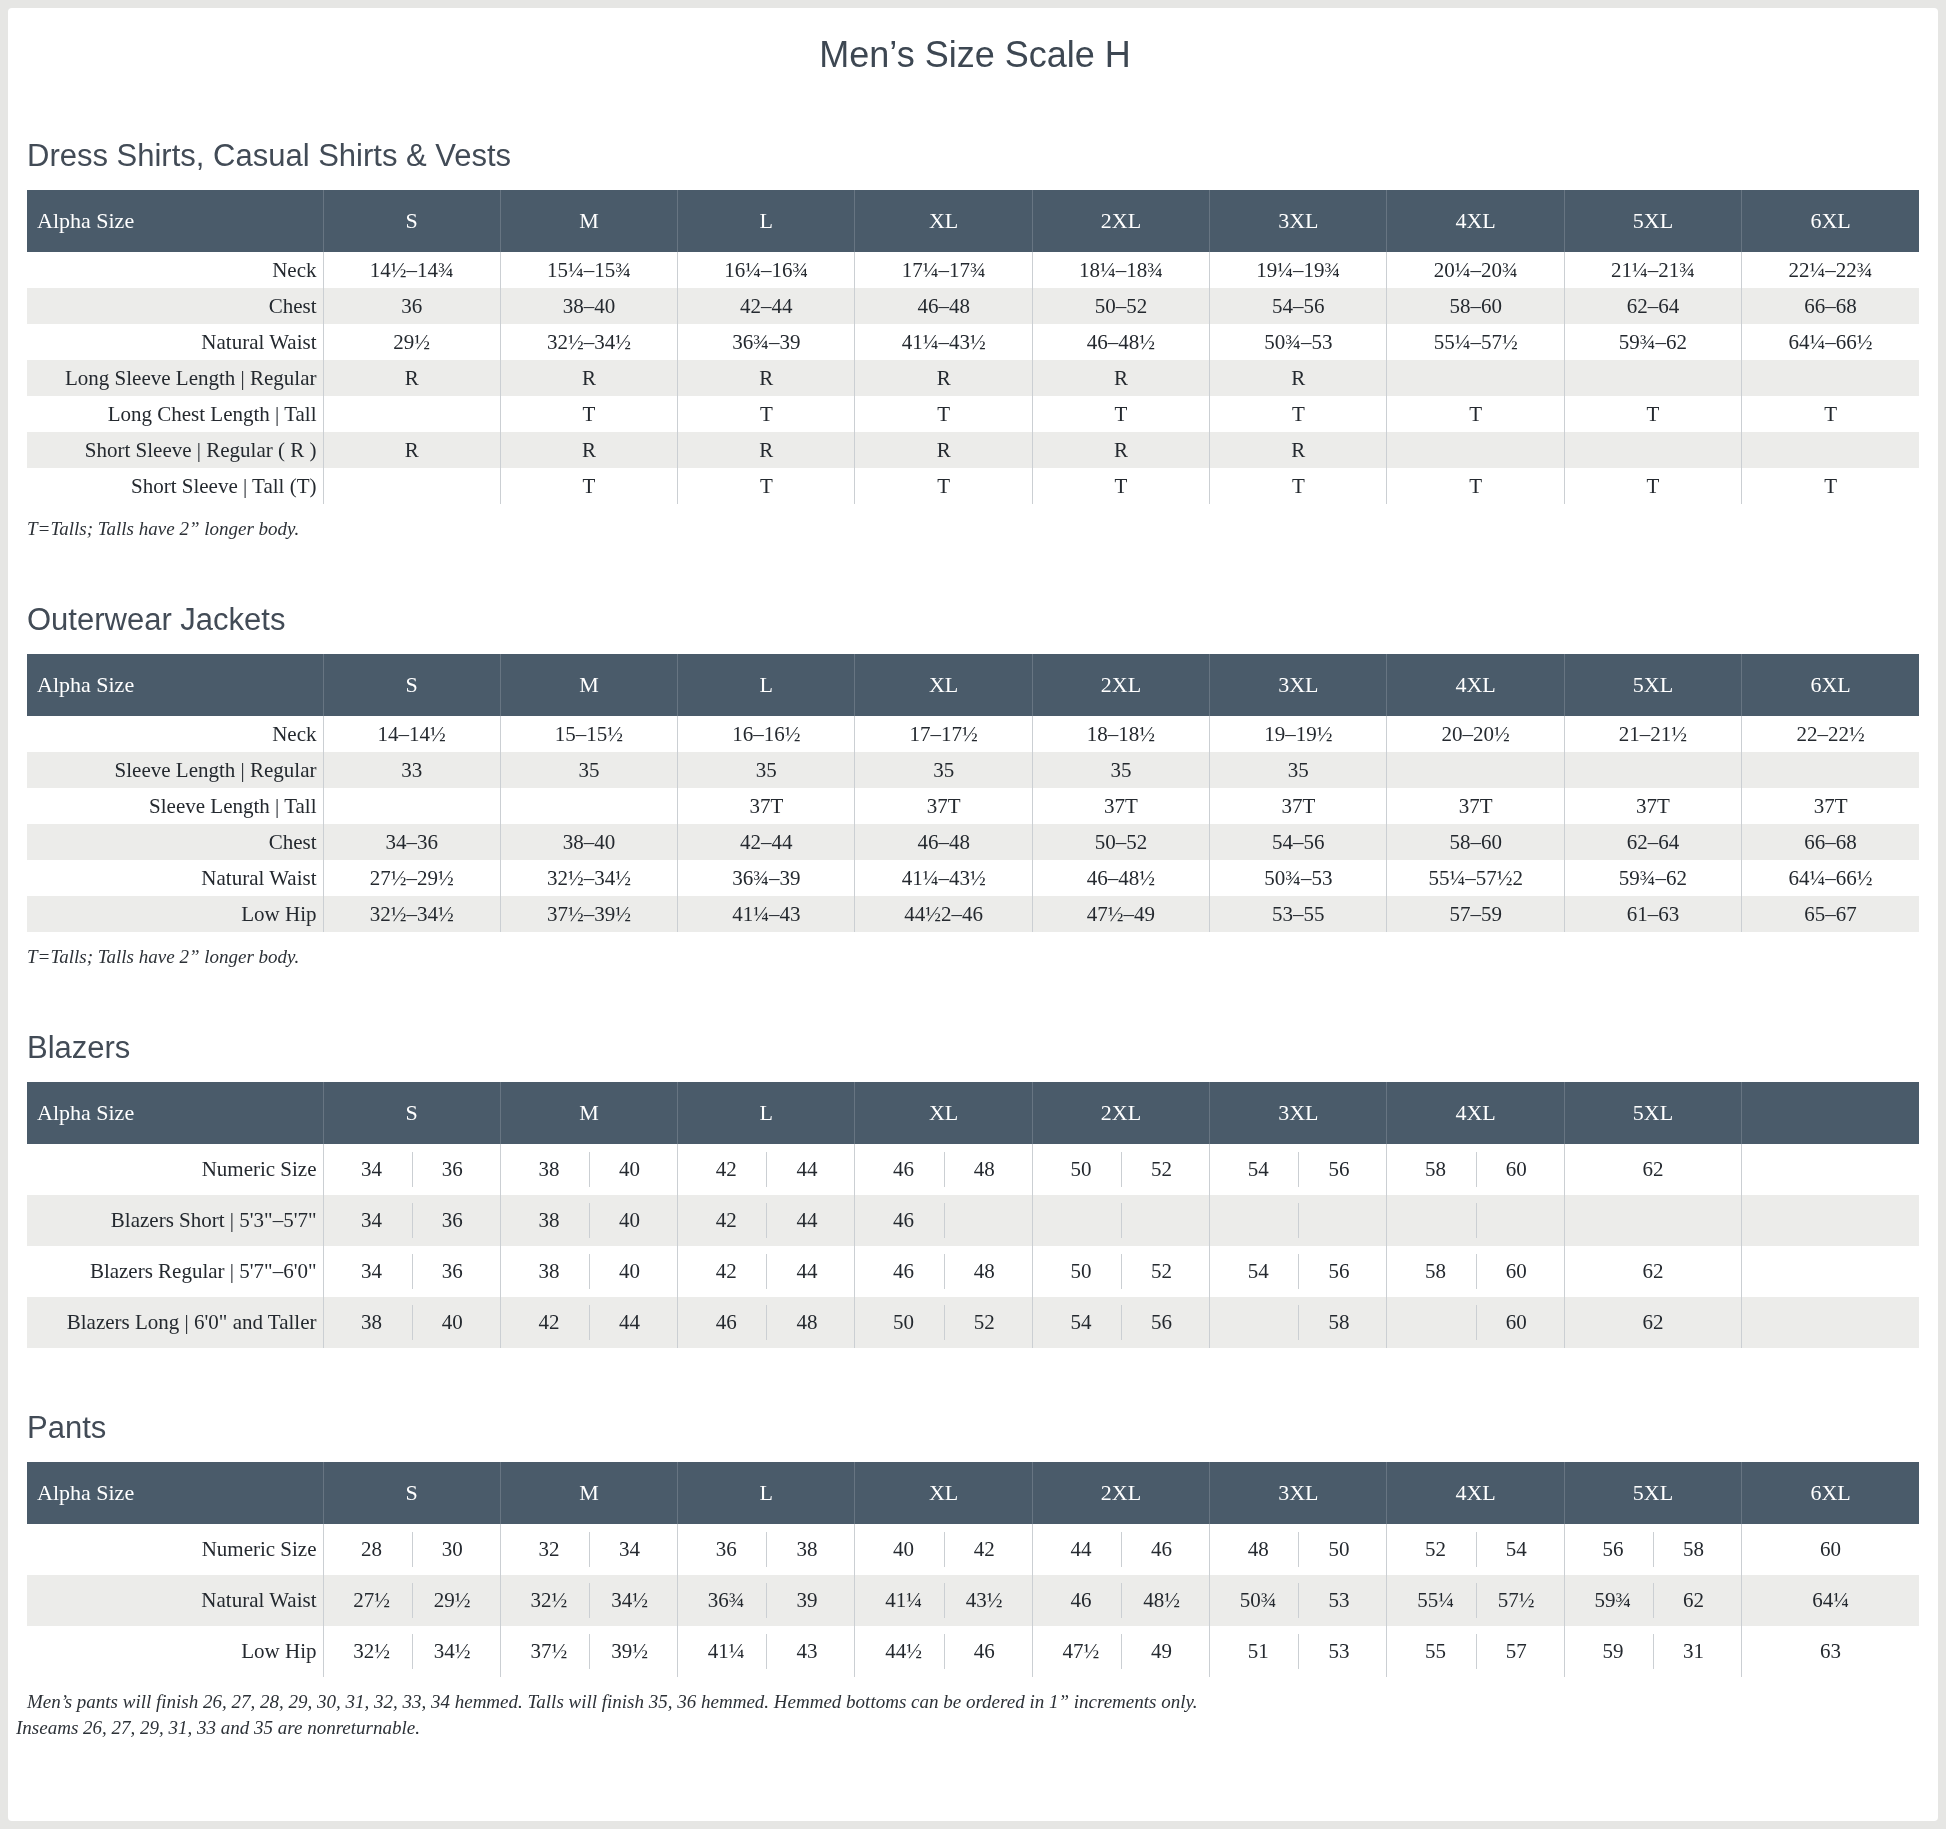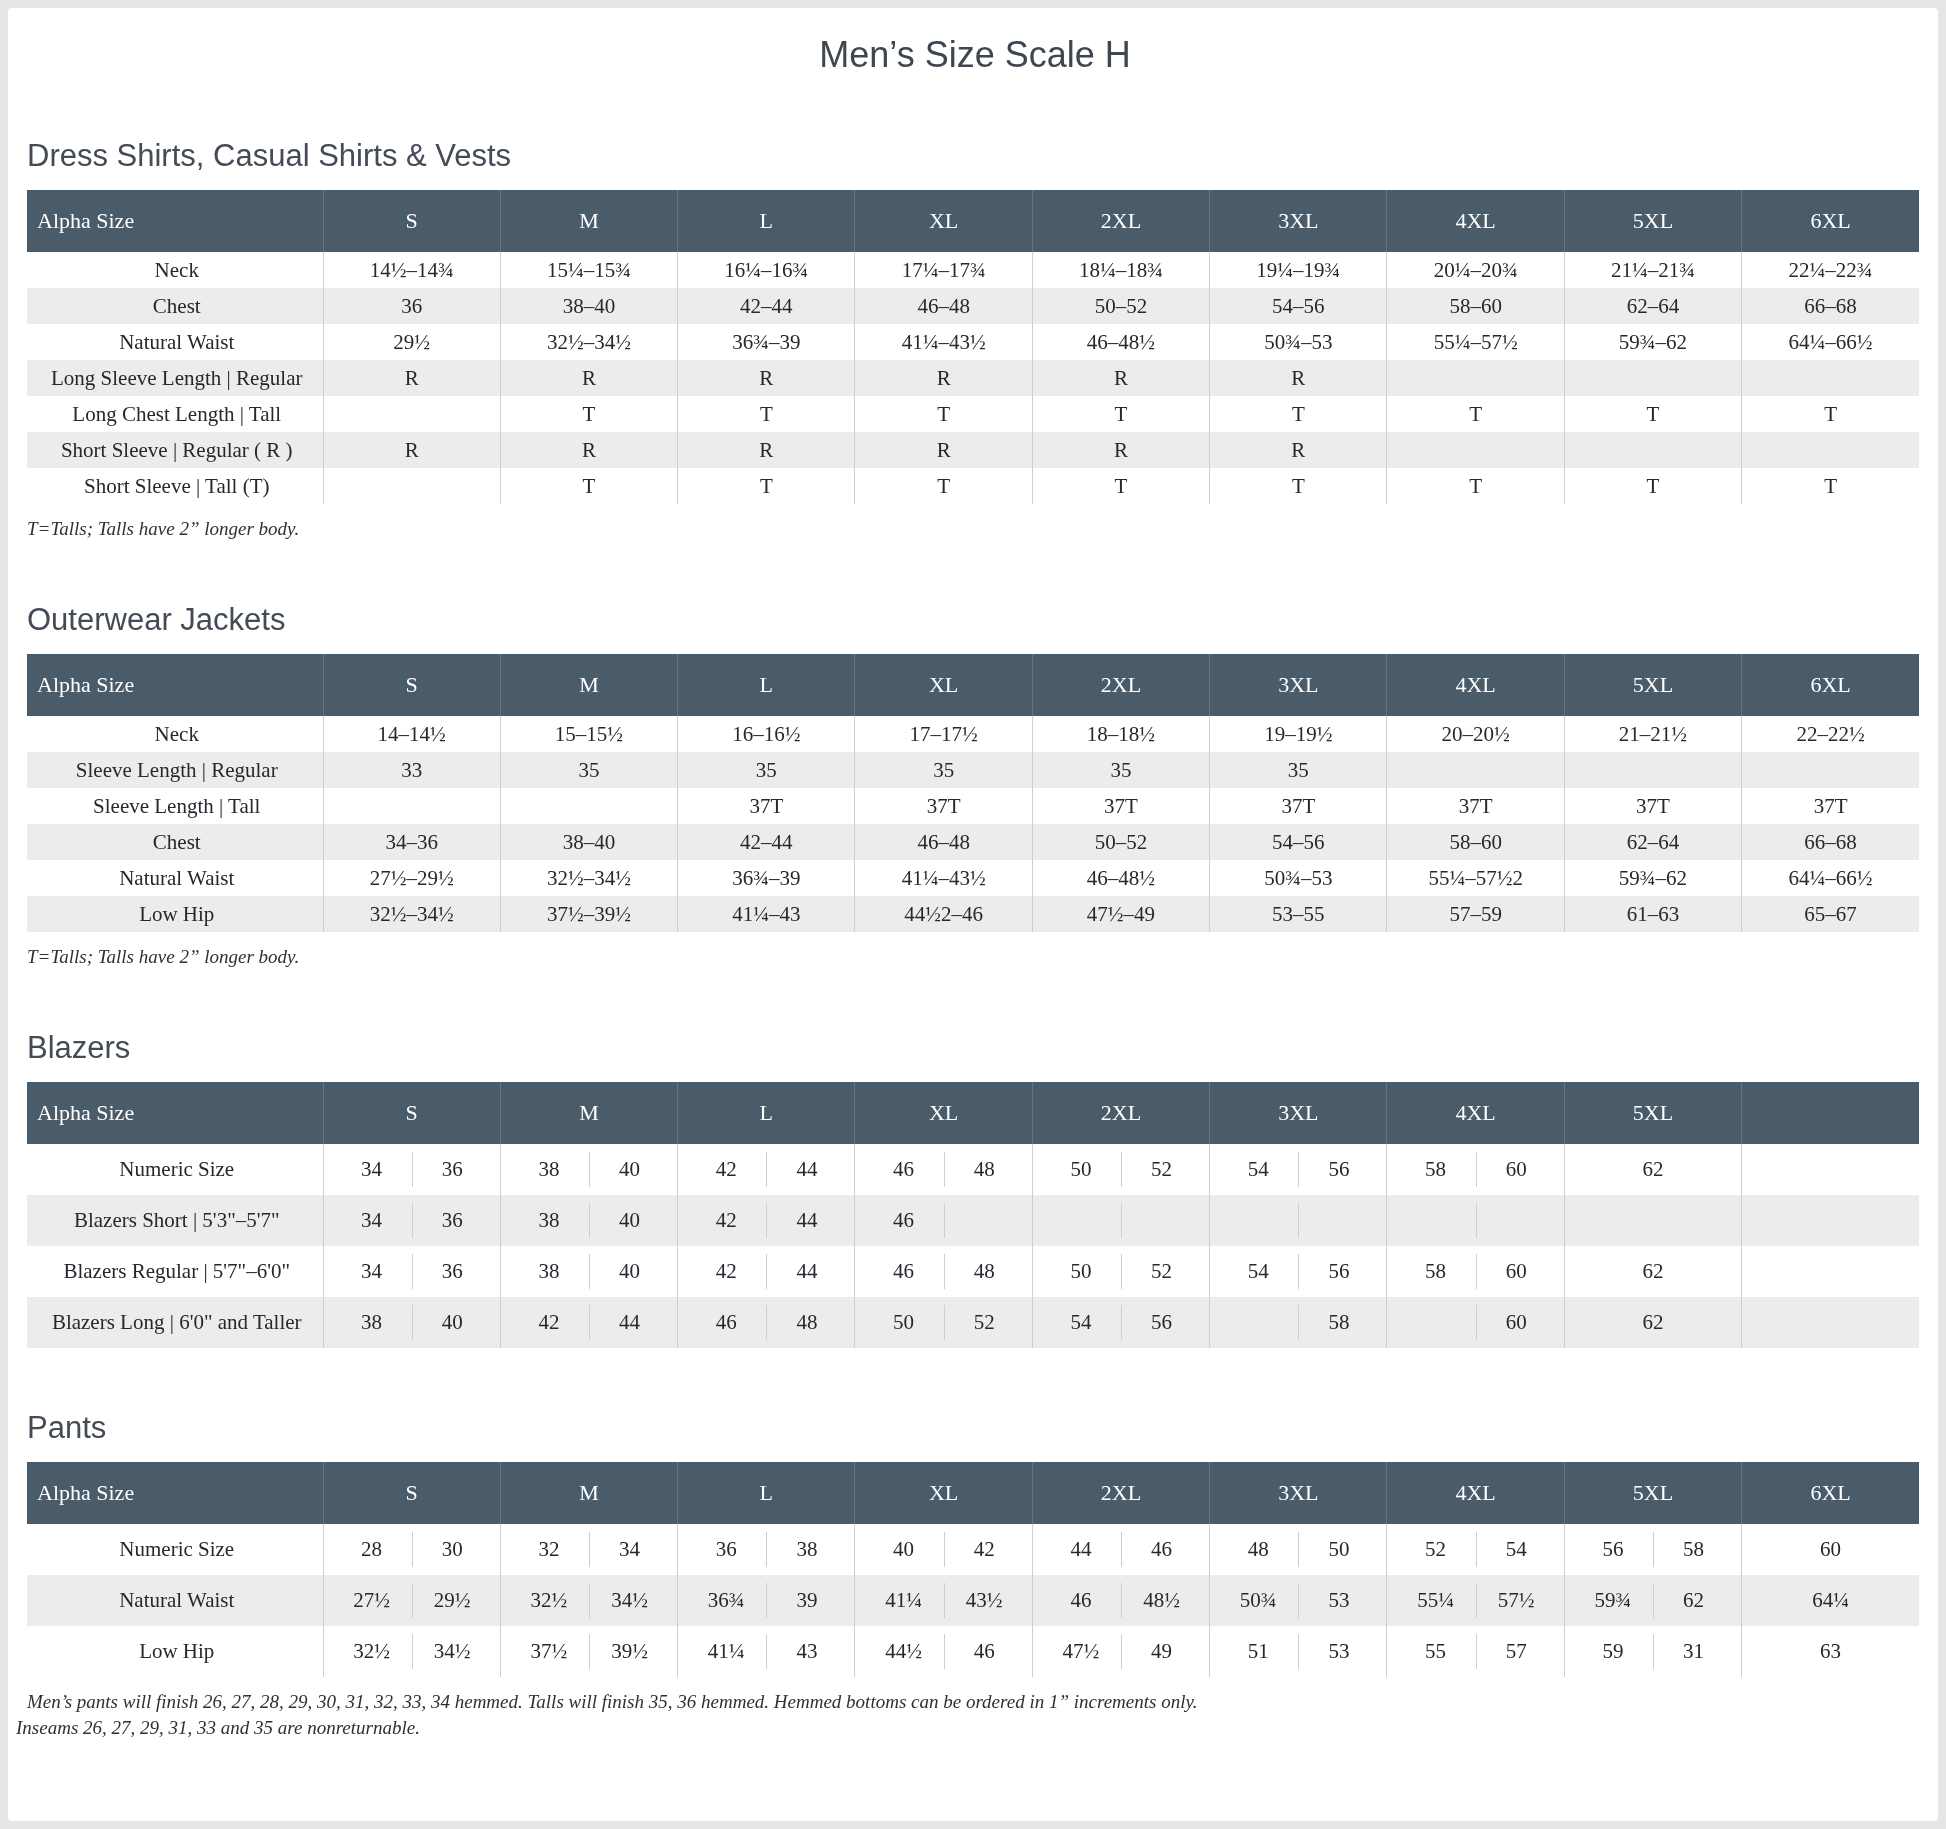--- a/index.html
+++ b/index.html
@@ -53,21 +53,21 @@
     padding: 18px 6px;
   }
   thead th.label-col { text-align: left; padding-left: 10px; }
   thead th + th { border-left: 1px solid rgba(255,255,255,0.16); }
   tbody td {
     height: 36px;
     padding: 2px 6px;
     text-align: center;
     vertical-align: middle;
   }
-  tbody td.label-col { text-align: center; padding-left: 10px; }
+  tbody td.label-col { text-align: right; padding-left: 10px; }
   tbody tr:nth-child(even) { background: #ececea; }
   tbody td + td { border-left: 1px solid #cbcfd3; }
   td.pair { padding: 8px; white-space: nowrap; }
   td.pair > span.half {
     display: inline-flex;
     width: 50%;
     min-height: 35px;
     align-items: center;
     justify-content: center;
     vertical-align: middle;

